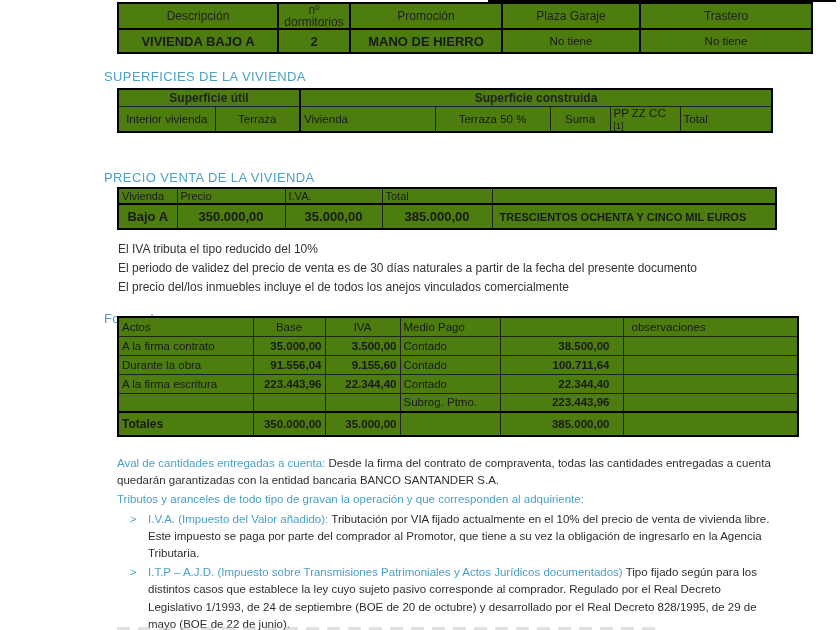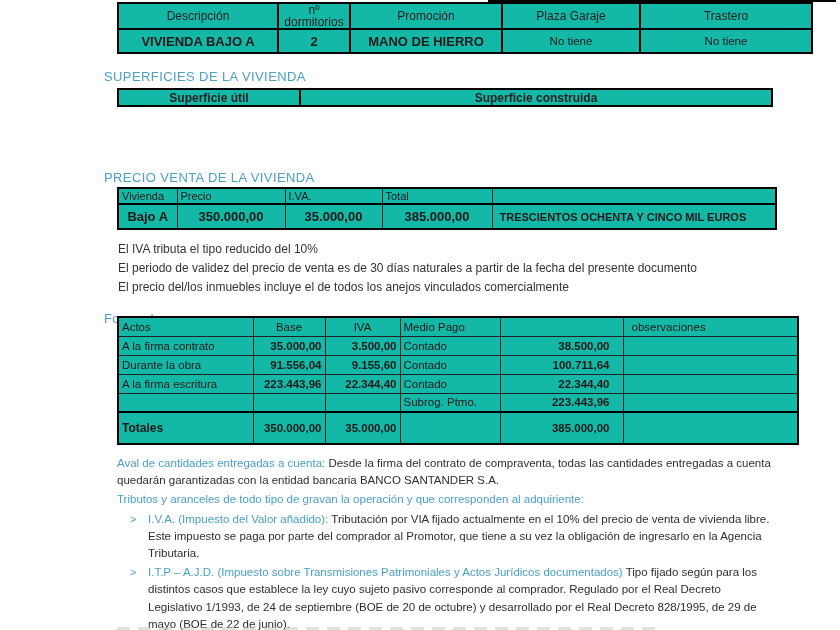--- a/index.html
+++ b/index.html
@@ -6,21 +6,21 @@
   .page {
     position:relative; width:840px; height:630px; background:#ffffff;
     font-family:"Liberation Sans", sans-serif; color:#1a1a1a; overflow:hidden;
     margin:0 auto;
   }
   .heading {
     position:absolute; left:104px; font-size:13px; letter-spacing:.4px;
     color:#4ba0c8; white-space:nowrap;
   }
   .accent { color:#4ba0c8; }
-  table.t { position:absolute; border-collapse:collapse; table-layout:fixed; background:#14b8a6; }
+  table.t { position:absolute; border-collapse:collapse; table-layout:fixed; background:#4d7c0f; }
   table.t td { border:1px solid #111; overflow:hidden; padding:0 3px; vertical-align:middle; }
   table.t1 { border:2px solid #000; }
   table.t1 td { border:2px solid #000; text-align:center; }
   table.t2, table.t3, table.t4 { border:2px solid #000; }
   table.t2 td, table.t3 td, table.t4 td { border:1px solid #222; }
   .hdr12 { font-size:12px; color:#222; }
   .bold { font-weight:bold; }
   .c { text-align:center; }
   .l { text-align:left; }
   .r { text-align:right; }
@@ -83,20 +83,29 @@
         <col style="width:115px">
         <col style="width:60px">
         <col style="width:70px">
         <col style="width:92px">
       </colgroup>
     <tbody>
         <tr style="height:17px;">
       <td colspan="2" class="c bold hdr12">Superficie útil</td>
       <td colspan="5" class="c bold hdr12 bL2">Superficie construida</td>
     </tr>
+    <tr style="height:18px; font-size:11.5px;">
+      <td class="c">Interior vivienda</td>
+      <td class="c">Terraza</td>
+      <td class="l bL2">Vivienda</td>
+      <td class="c">Terraza 50 %</td>
+      <td class="c">Suma</td>
+      <td class="l"><span>PP ZZ CC</span> <span class="small">[1]</span></td>
+      <td class="l">Total</td>
+    </tr>
   </tbody>
     </table>
 
   <div class="heading" style="top:170px;">PRECIO VENTA DE LA VIVIENDA</div>
 
   <table class="t t3" style="left:117px; top:187px; width:658px;">
     <colgroup>
         <col style="width:59px">
         <col style="width:108px">
         <col style="width:97px">
@@ -172,21 +181,21 @@
       <td></td>
     </tr>
     <tr style="height:19px;">
       <td class="l"></td>
       <td class="r bold"></td>
       <td class="r bold"></td>
       <td class="l">Subrog. Ptmo.</td>
       <td class="r bold" style="padding-right:13px;">223.443,96</td>
       <td></td>
     </tr>
-    <tr style="height:32px;">
+    <tr style="height:24px;">
       <td class="l bold bT2" style="font-size:12px;">Totales</td>
       <td class="r bold bT2">350.000,00</td>
       <td class="r bold bT2">35.000,00</td>
       <td class="l bT2"></td>
       <td class="r bold bT2" style="padding-right:13px;">385.000,00</td>
       <td class="bT2"></td>
     </tr>
   </tbody>
     </table>
 

